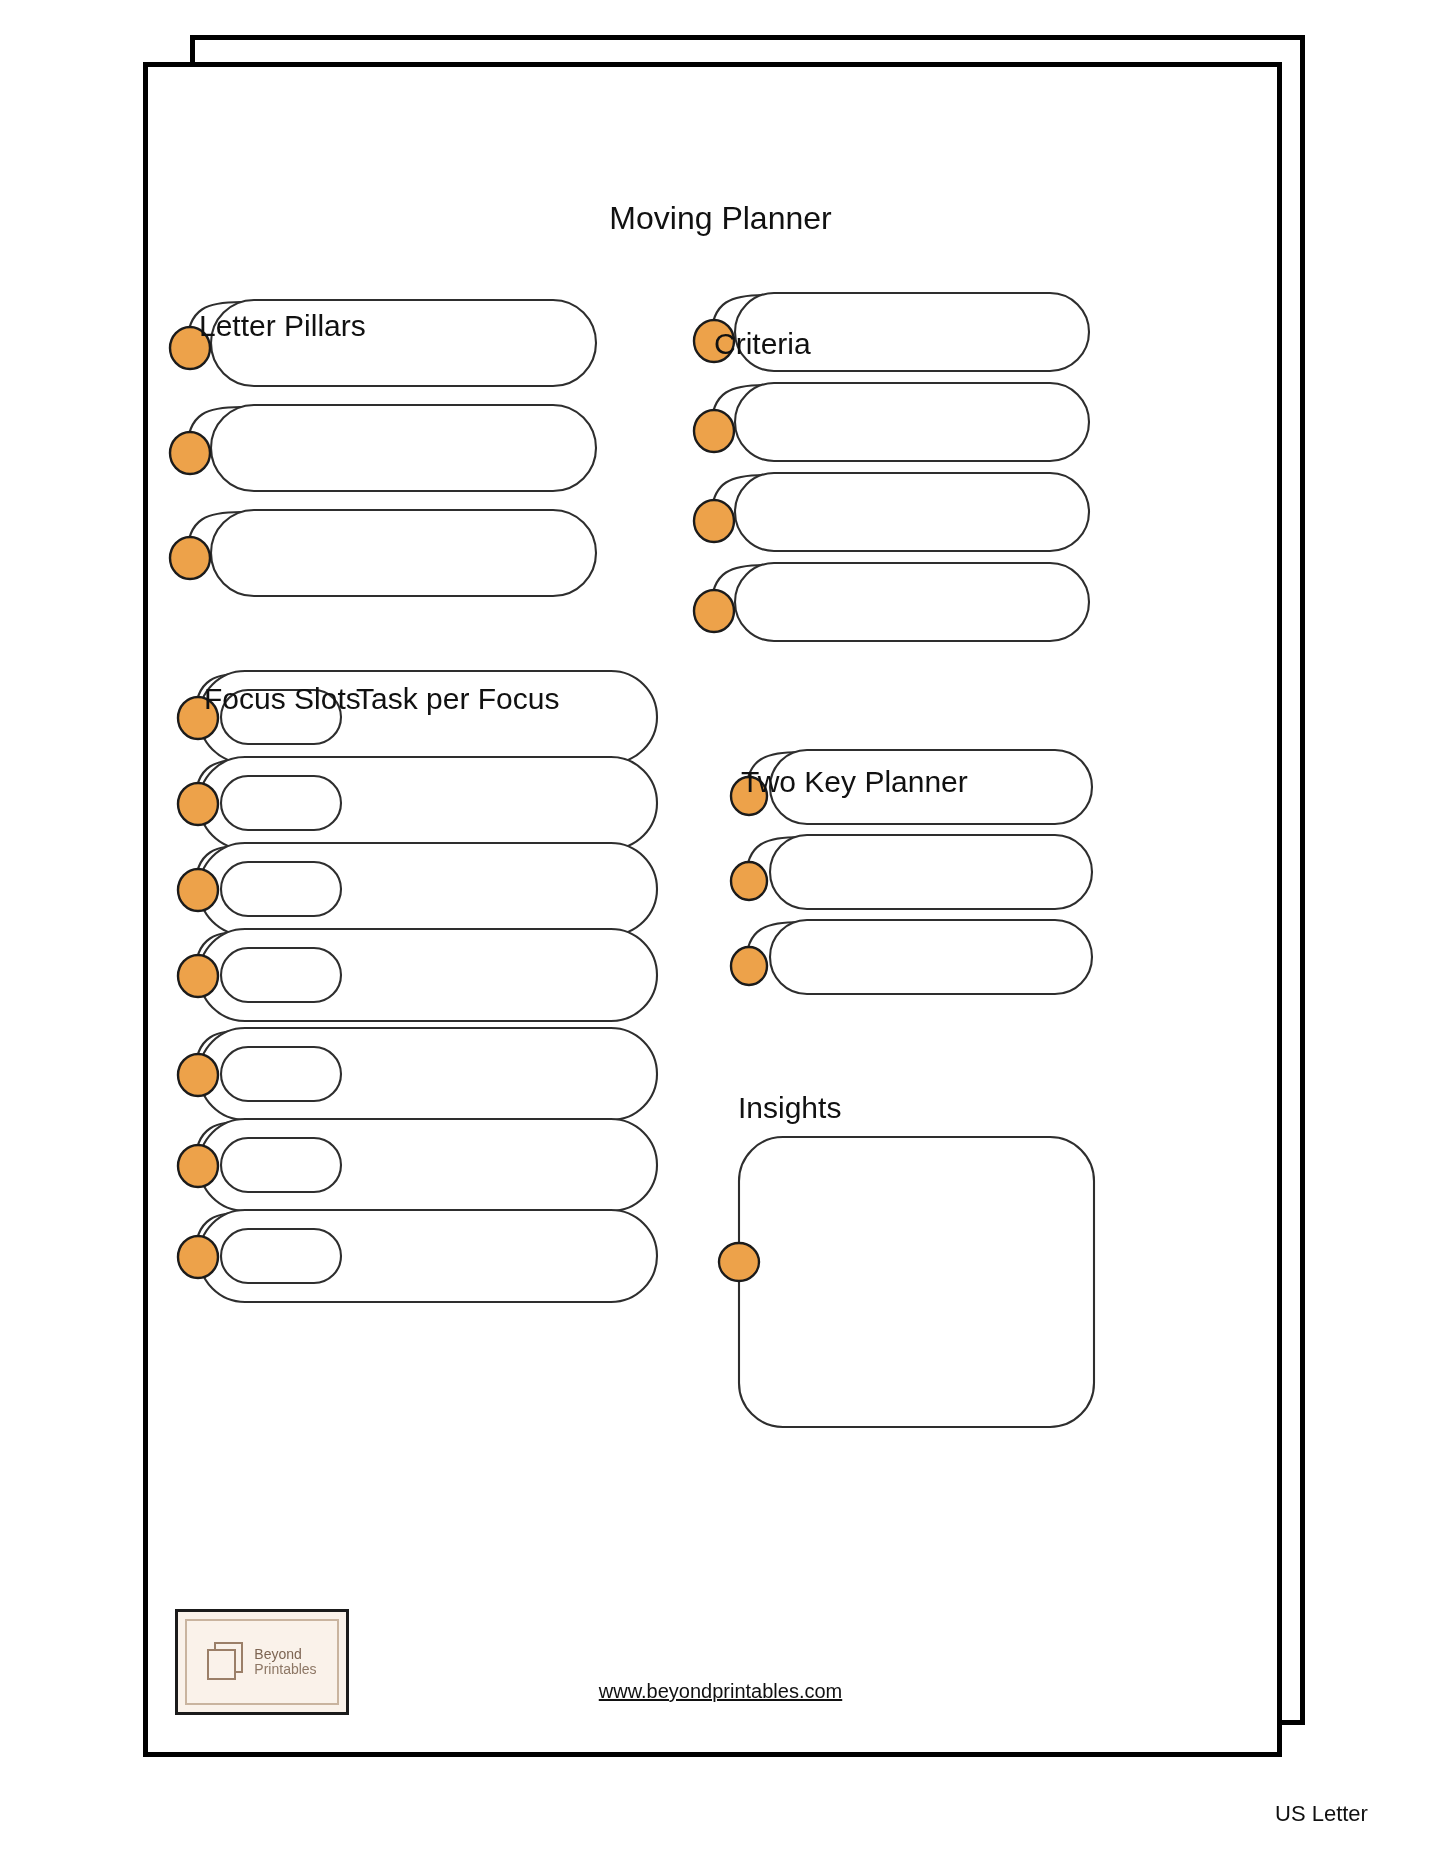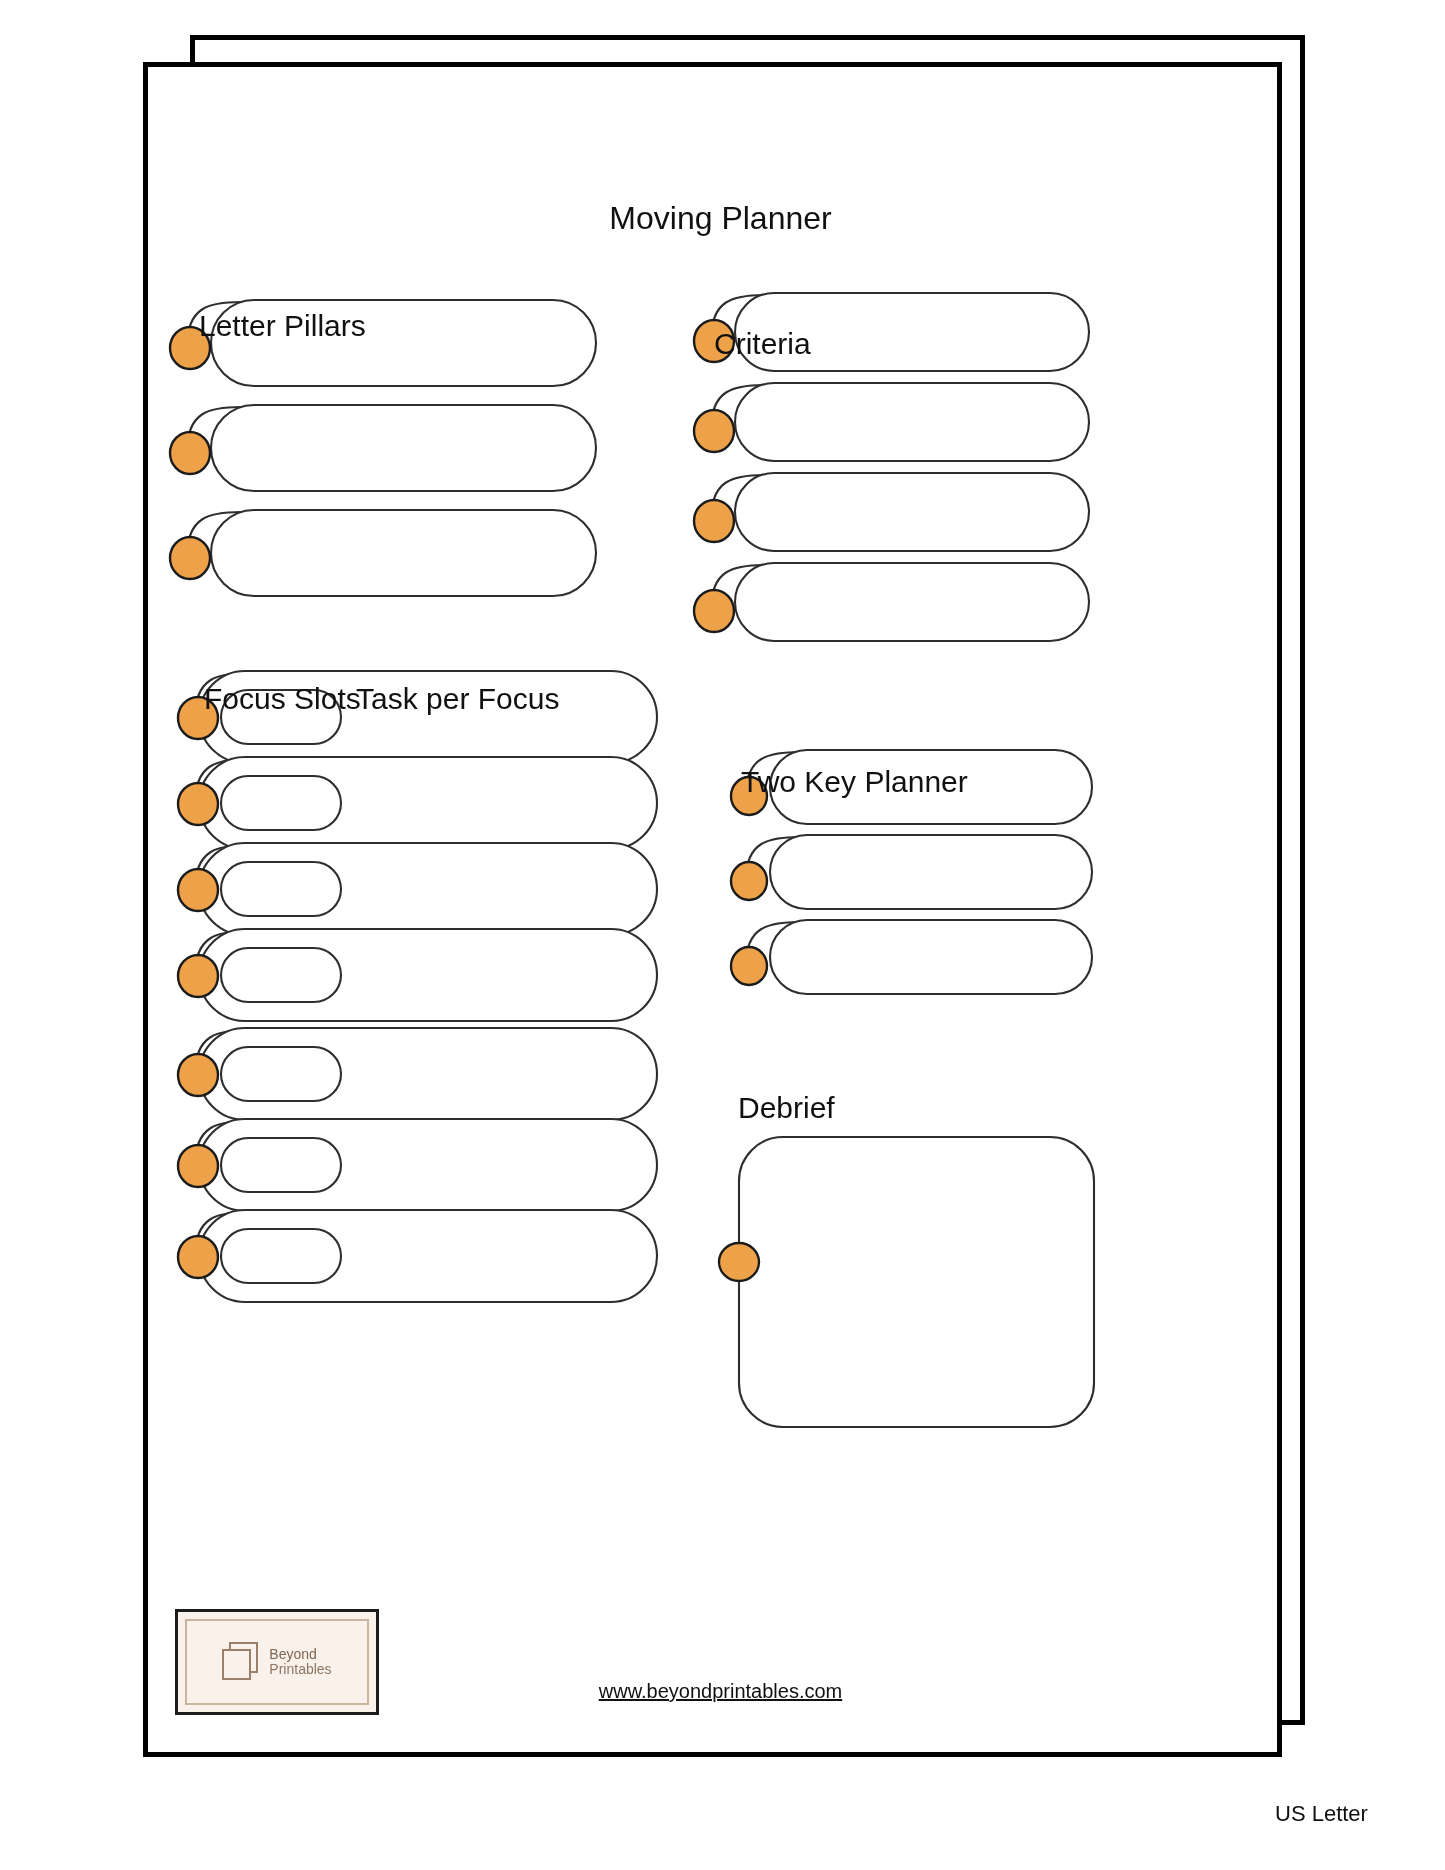--- a/index.html
+++ b/index.html
@@ -74,21 +74,21 @@
     font-size: 30px;
     color: #111111;
     white-space: nowrap;
   }
 
   
   .brand-badge {
     position: absolute;
     left: 24px;
     top: 1547px;
-    width: 204px;
+    width: 174px;
     height: 106px;
     background: #faf2ea;
     border: 3px solid #1b1b1b;
     box-sizing: border-box;
     padding: 7px;
   }
   .brand-inner {
     width: 100%;
     height: 100%;
     border: 2px solid #c9b49f;
@@ -258,21 +258,21 @@
   <div class="sec-head" style="left:48px; top:247px;">Letter Pillars</div>
 
   <div class="sec-head" style="left:563px; top:265px;">Criteria</div>
 
   <div class="sec-head" style="left:53px; top:620px;">Focus Slots</div>
 
   <div class="sec-head" style="left:205px; top:620px;">Task per Focus</div>
 
   <div class="sec-head" style="left:590px; top:703px;">Two Key Planner</div>
 
-  <div class="sec-head" style="left:587px; top:1029px;">Debrief</div>
+  <div class="sec-head" style="left:587px; top:1029px;">Insights</div>
 
   <div class="brand-badge">
     <div class="brand-inner">
       <div class="brand-mark">
         <span class="sheet-b"></span>
         <span class="sheet-f"></span>
       </div>
       <div class="brand-words">
         <div class="bw1">Beyond</div>
         <div class="bw2">Printables</div>

